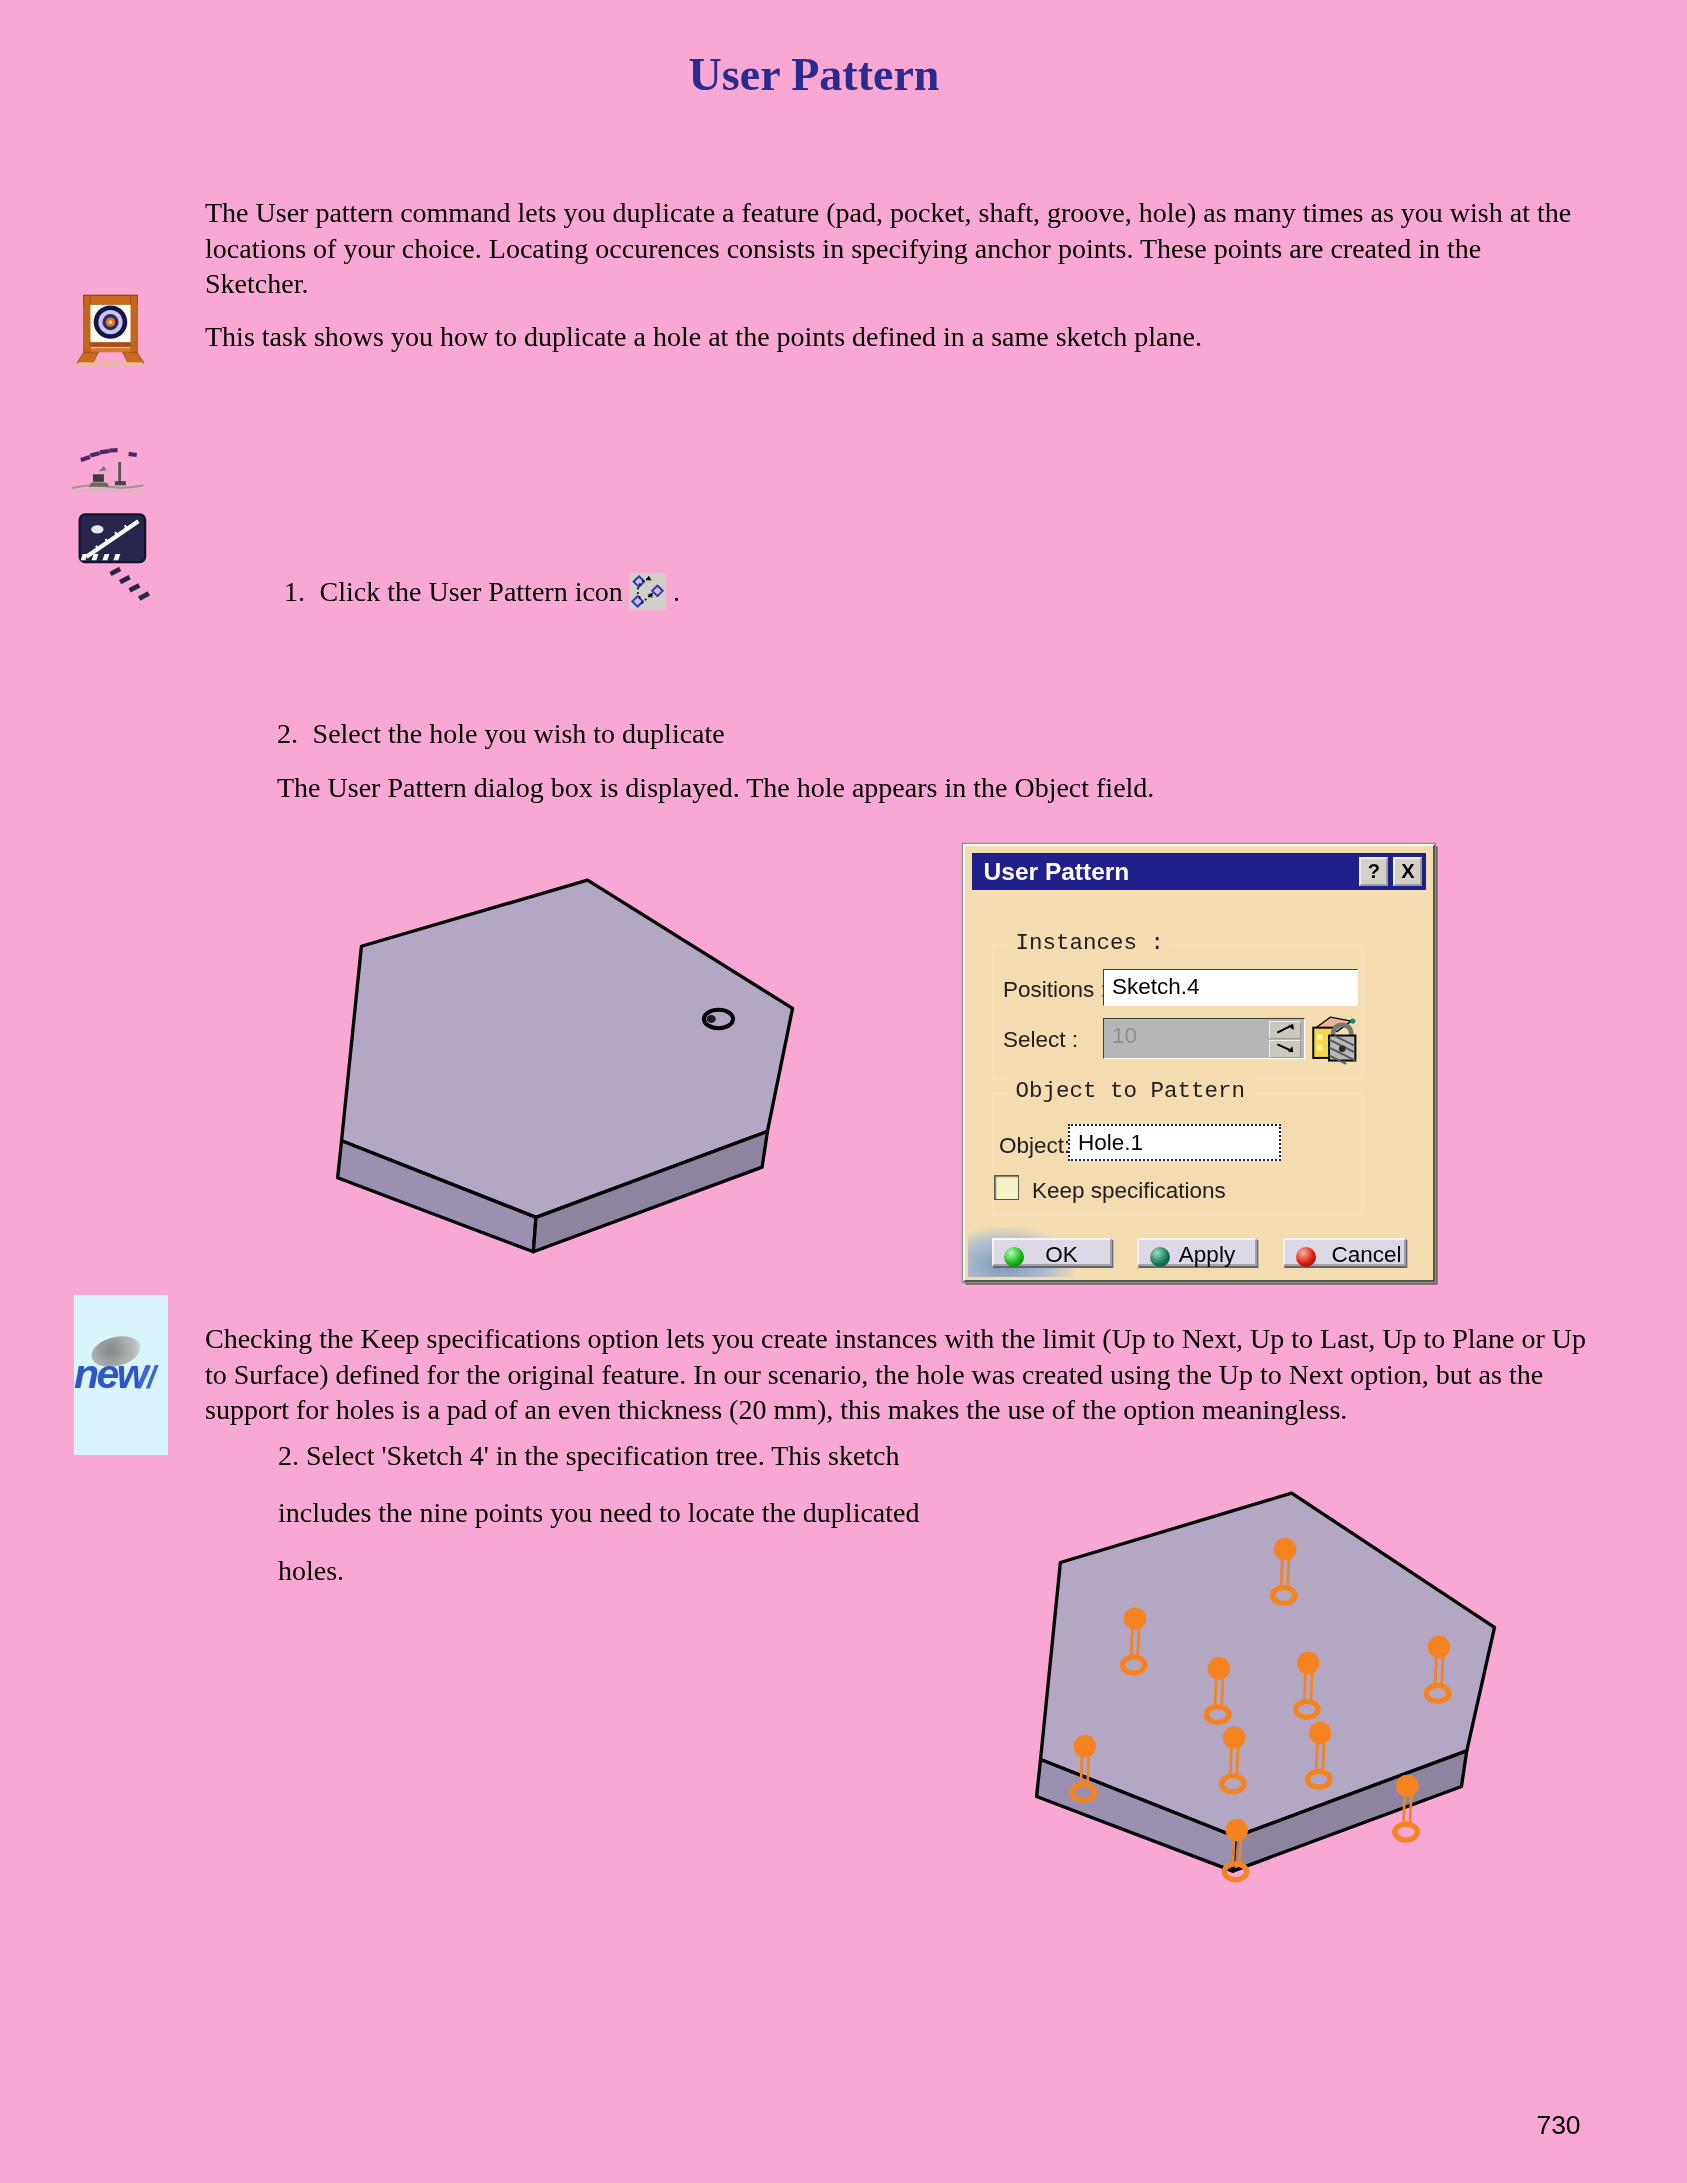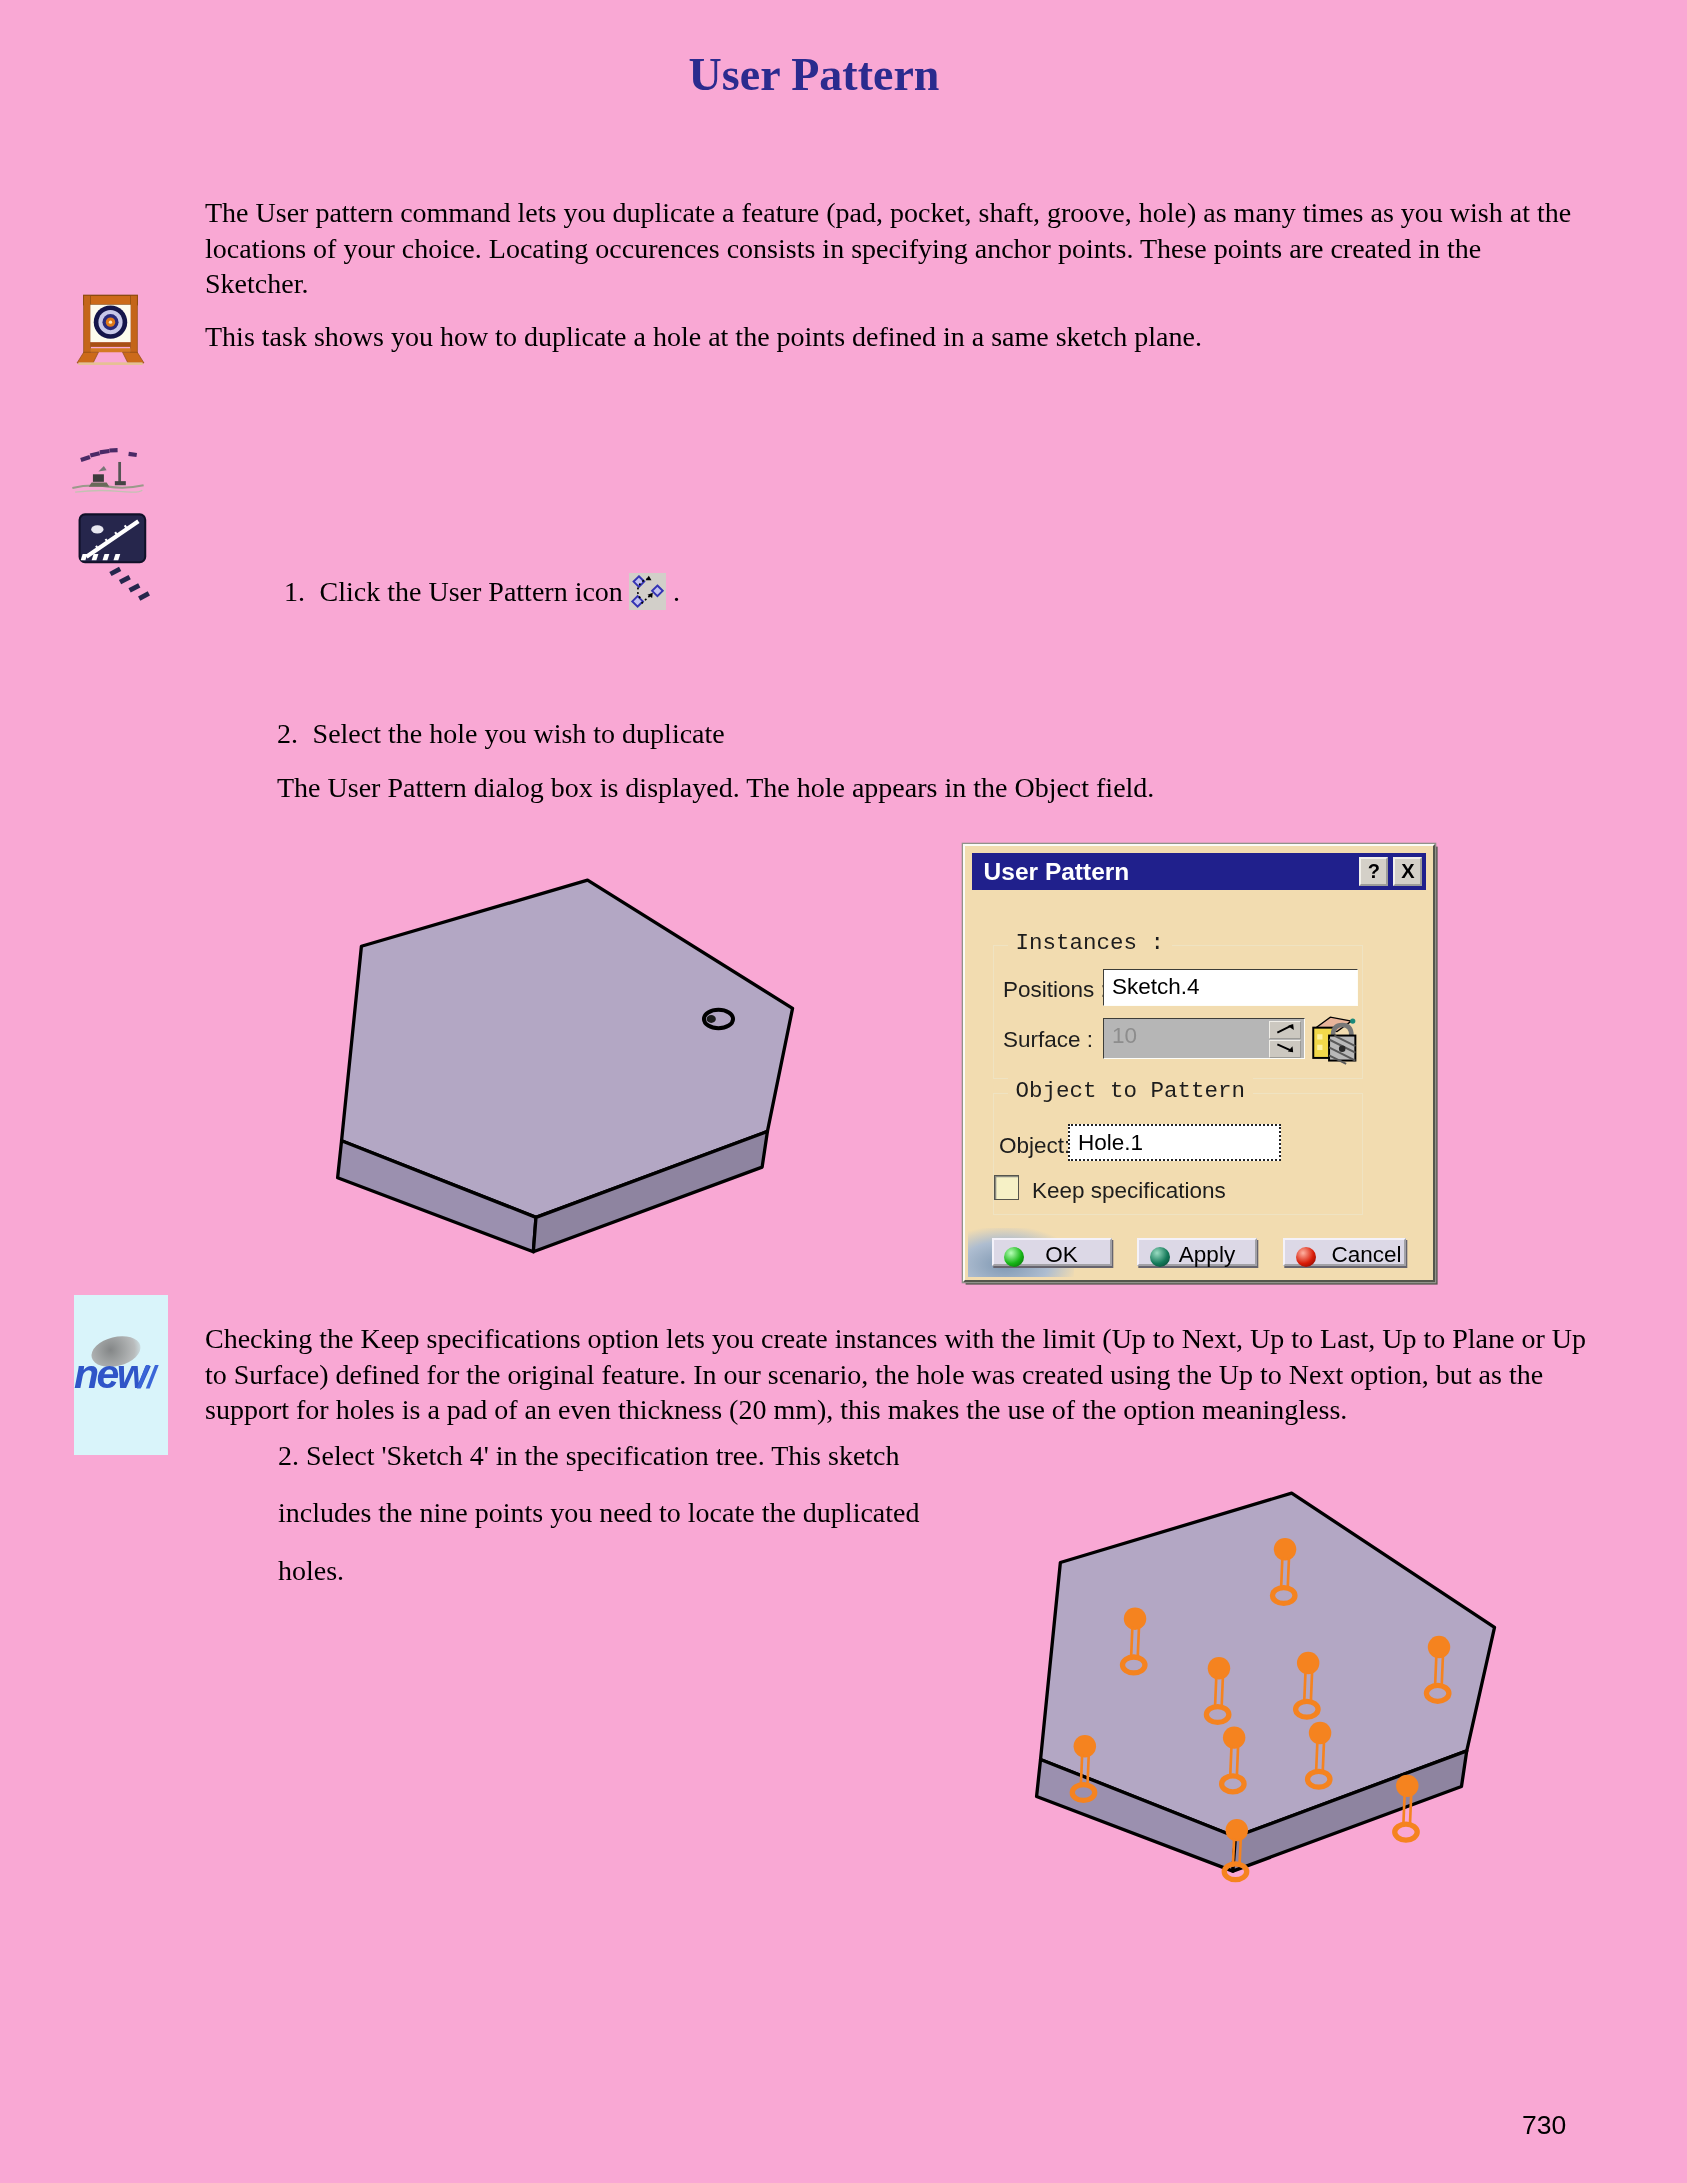--- a/index.html
+++ b/index.html
@@ -112,21 +112,21 @@
   .sph-ok     { background:radial-gradient(circle at 35% 30%, #b8ffb8, #17b617 55%, #035a03); }
   .sph-apply  { background:radial-gradient(circle at 35% 30%, #9adcc2, #157a5a 55%, #043a28); }
   .sph-cancel { background:radial-gradient(circle at 35% 30%, #ffb2a2, #d81c08 55%, #6e0400); }
   .dlg-btn .lbl { display:inline-block; padding-left:20px; }
 
   .smudge {
     position:absolute; left:2.6px; bottom:2.6px; width:106px; height:49px;
     background:radial-gradient(ellipse at 35% 75%, #7e97b2 0%, #aebdd0 45%, rgba(242,220,176,0) 75%);
   }
 
-  .page-num { top:2110px; left:1522px; width:73px; text-align:left;
+  .page-num { top:2110px; left:1522px; width:73px; text-align:center;
               font:26.5px "Liberation Sans", sans-serif; color:#000; }
 </style>
 </head>
 <body>
 
 <div class="page">
 
   <div class="abs doc-title">User Pattern</div>
 
   <div class="abs body-text intro">The User pattern command lets you duplicate a feature (pad, pocket, shaft, groove, hole) as many times as you wish at the locations of your choice. Locating occurences consists in specifying anchor points. These points are created in the Sketcher.</div>
@@ -236,21 +236,21 @@
       <span>User Pattern</span>
       <div class="tb-btn tb-help">?</div>
       <div class="tb-btn tb-close">X</div>
     </div>
 
     <div class="groupbox gb-instances">
       <div class="gb-legend">Instances :</div>
     </div>
     <div class="dlg-label lbl-positions">Positions :</div>
     <div class="sunken input-positions">Sketch.4</div>
-    <div class="dlg-label lbl-number">Surface :</div>
+    <div class="dlg-label lbl-number">Select :</div>
     <div class="sunken input-number">10</div>
     <div class="spinner">
       <button class="spin-btn spin-up">
         <svg width="26.5" height="13.2" viewBox="0 0 40 20">
             <line x1="8" y1="16" x2="30" y2="5" stroke="#000" stroke-width="3"></line>
             <polygon points="32,3 33,12 24,6" fill="#000"></polygon>
           </svg>
       </button>
       <button class="spin-btn spin-down">
         <svg width="26.5" height="13.2" viewBox="0 0 40 20">

